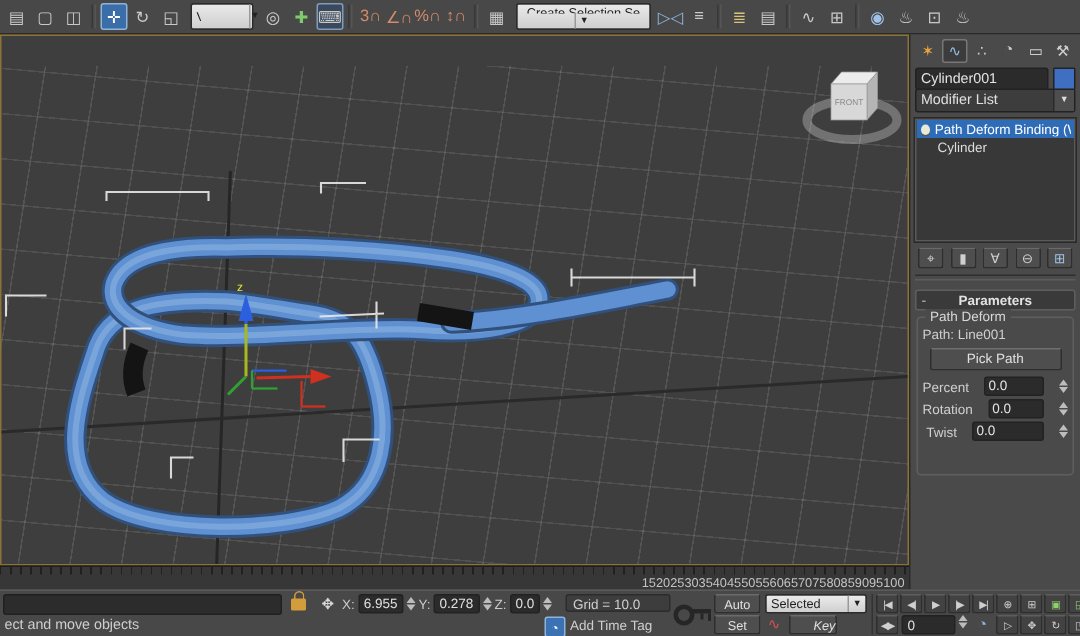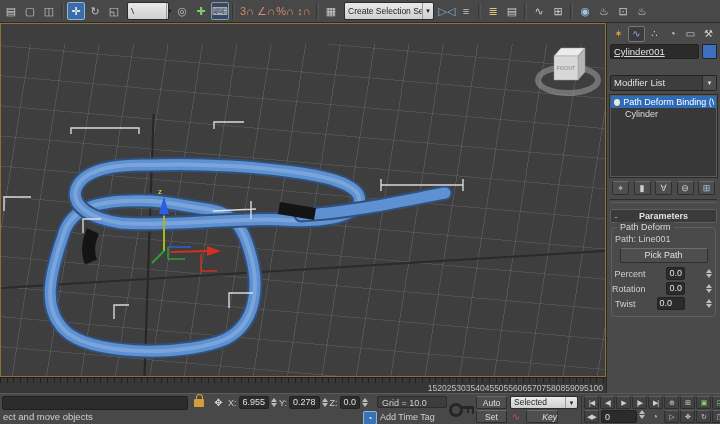--- a/index.html
+++ b/index.html
@@ -11,39 +11,39 @@
   .tgroup{display:flex;align-items:center;gap:1px;}
   .tbtn{width:18px;height:18px;display:flex;align-items:center;justify-content:center;
     font-size:11px;color:#c9c9c9;border:1px solid transparent;border-radius:2px;box-sizing:border-box;cursor:default;}
   .tbtn.active{background:#3b6ea8;border-color:#8fb4d9;color:#fff;}
   .tbtn.pressed{background:#3a4a5c;border-color:#7d9cc0;}
   .tbtn.divider{width:3px;height:16px;border:none;border-left:1px solid #383838;border-right:1px solid #555;margin:0 2px;border-radius:0;}
   .tdrop{height:16px;background:linear-gradient(#e9e9e9,#cfcfcf);border:1px solid #2c2c2c;border-radius:2px;
     color:#1c1c1c;font-size:8.5px;display:flex;align-items:center;margin:0 3px;}
   .tdrop .dtext{padding:0 3px;overflow:hidden;white-space:nowrap;}
   .tdrop .darr{width:11px;height:100%;border-left:1px solid #9a9a9a;display:flex;align-items:center;justify-content:center;font-size:6px;color:#222;}
-  .wv{width:40px;gap:32px;} .ws{width:88px;}
+  .wv{width:40px;gap:32px;} .ws{width:88px;flex-direction:column;}
   
   .viewport{position:absolute;left:0;top:23px;width:606px;height:354px;box-sizing:border-box;
     background-color:#3e3e3e;border:1px solid #8a7334;overflow:hidden;}
   .gridlines{position:absolute;left:-40px;top:20px;width:700px;height:360px;
     background-image:
       repeating-linear-gradient(99deg, rgba(170,170,170,.20) 0 1px, transparent 1px 34px),
       repeating-linear-gradient(5deg, rgba(170,170,170,.17) 0 1px, transparent 1px 30px);}
   .axisv{position:absolute;left:147px;top:90px;width:2px;height:264px;background:#262626;transform:rotate(2deg);}
   .axish{position:absolute;left:-20px;top:244px;width:660px;height:2px;background:#2a2a2a;transform:rotate(-3.5deg);}
   .vpsvg{position:absolute;left:0;top:0;}
   
   .panel{position:absolute;left:606px;top:23px;width:114px;height:370px;background:#4a4a4a;
     border-left:1px solid #2a2a2a;box-sizing:border-box;padding:2px 3px;font-size:9.5px;}
   .ptabs{display:flex;align-items:center;gap:1px;height:17px;margin-bottom:3px;}
   .ptab{width:17px;height:16px;display:flex;align-items:center;justify-content:center;font-size:10px;color:#cfcfcf;
     border:1px solid transparent;border-radius:2px;box-sizing:border-box;}
   .ptab.active{background:#3c3c3c;border-color:#777;}
-  .namerow{display:flex;align-items:flex-end;gap:3px;height:14px;margin-bottom:16px;text-decoration:underline;}
+  .namerow{display:flex;align-items:flex-start;gap:3px;height:14px;margin-bottom:0;}
   .namefield{flex:1;height:13px;background:#2b2b2b;border:1px solid #222;border-radius:2px;
     color:#e3e3e3;font-size:9.5px;line-height:13px;padding:0 3px;overflow:hidden;white-space:nowrap;}
   .swatch{width:13px;height:13px;background:#3f6fc1;border:1px solid #222;border-radius:1px;}
   .modlist{display:flex;height:14px;margin-bottom:4px;border:1px solid #222;border-radius:2px;background:#3d3d3d;}
   .modlist .mtext{flex:1;line-height:13px;padding:0 3px;color:#e0e0e0;}
   .modlist .marr{width:13px;background:#4e4e4e;border-left:1px solid #2a2a2a;display:flex;align-items:center;justify-content:center;font-size:6px;color:#ddd;}
   .stack{height:80px;background:#383838;border:1px solid #5a5a5a;outline:1px solid #2a2a2a;margin-bottom:4px;overflow:hidden;}
   .stackrow{height:12px;display:flex;align-items:center;font-size:9px;color:#dcdcdc;padding:0 2px;gap:3px;white-space:nowrap;}
   .stackrow.sel{background:#2e6cb8;color:#fff;}
   .bulb{display:none;width:7px;height:7px;border-radius:50%;background:#e9e9d8;box-shadow:0 1px 0 #555;margin-left:1px;}
@@ -51,26 +51,26 @@
   .stackrow .slabel{overflow:hidden;}
   .stackrow:not(.hasbulb) .slabel{padding-left:12px;}
   .stackbtns{display:flex;justify-content:space-between;padding:0 2px;margin-bottom:4px;}
   .sbtn{width:17px;height:14px;background:#4e4e4e;border:1px solid #2e2e2e;border-top-color:#6a6a6a;border-radius:2px;
     display:flex;align-items:center;justify-content:center;font-size:9px;color:#cfcfcf;box-sizing:border-box;}
   .phr{height:2px;border-top:1px solid #2e2e2e;border-bottom:1px solid #5c5c5c;margin:2px 0 6px;}
   .rollhead{height:12px;background:#3a3a3a;border:1px solid #5e5e5e;border-radius:2px;display:flex;align-items:center;
     font-size:9.5px;color:#e2e2e2;margin-bottom:4px;position:relative;}
   .rollhead .minus{width:10px;text-align:center;color:#bbb;}
   .rollhead .rtitle{position:absolute;left:0;right:0;text-align:center;font-weight:bold;font-size:9px;}
-  .group{border:1px solid #5e5e5e;border-radius:3px;margin:3px 1px 6px;padding:3px 3px 4px;position:relative;}
+  .group{border:1px solid #5e5e5e;border-radius:3px;margin:3px 1px 6px;padding:3px 3px 20px;position:relative;}
   .gleg{position:absolute;top:-6px;left:5px;background:#4a4a4a;padding:0 3px;font-size:9px;color:#d8d8d8;}
   .pathrow{font-size:9px;color:#cfcfcf;margin:3px 0 4px;}
   .pbtn{display:block;width:86px;height:13px;margin:0 auto 4px;background:#4e4e4e;border:1px solid #2e2e2e;border-top-color:#6e6e6e;
     border-radius:2px;color:#e0e0e0;font-size:9px;text-align:center;line-height:12px;}
-  .prow{display:flex;align-items:center;justify-content:flex-end;gap:21px;height:13px;margin-bottom:2px;}
+  .prow{display:flex;align-items:center;justify-content:flex-end;gap:10px;height:13px;margin-bottom:2px;}
   .plabel{font-size:9px;color:#cfcfcf;}
   .pfield{width:42px;height:11px;background:#2b2b2b;border:1px solid #222;border-radius:2px;color:#e3e3e3;
     font-size:9px;line-height:11px;padding:0 2px;}
   .pspin{display:flex;flex-direction:column;gap:1px;}
   .pspin i{display:block;width:0;height:0;border-left:3px solid transparent;border-right:3px solid transparent;}
   .pspin .up{border-bottom:4px solid #bdbdbd;} .pspin .dn{border-top:4px solid #bdbdbd;}
   .axisrow{display:flex;align-items:center;gap:4px;margin-top:3px;font-size:9px;color:#cfcfcf;}
   .radio{display:flex;align-items:center;gap:2px;}
   .rdot{width:8px;height:8px;border-radius:50%;background:#353535;border:1px solid #222;box-shadow:inset 0 1px 1px #111;position:relative;}
   .rdot.sel::after{content:"";position:absolute;left:2px;top:2px;width:4px;height:4px;border-radius:50%;background:#e8e8e8;}

